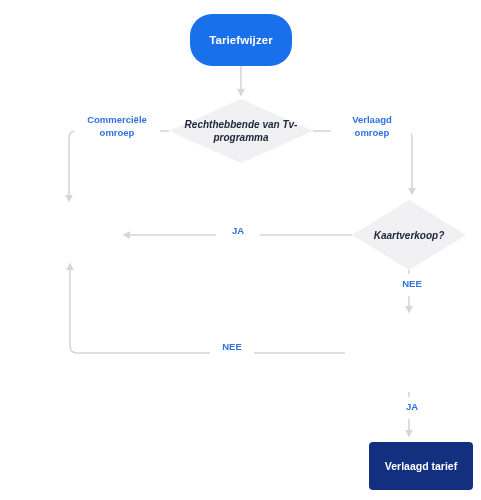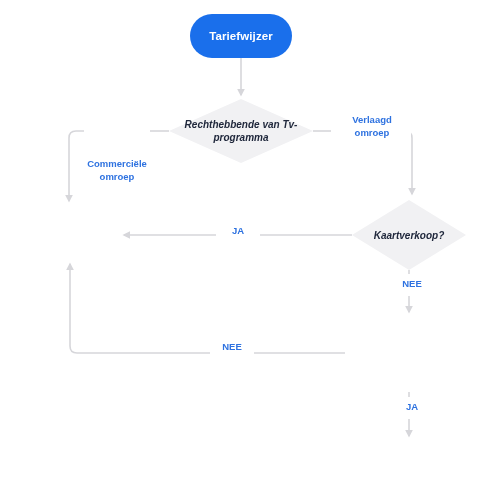--- a/index.html
+++ b/index.html
@@ -27,21 +27,21 @@
     position: absolute;
     display: flex;
     align-items: center;
     justify-content: center;
     text-align: center;
   }
 
   
   .pill {
     left: 190px; top: 14px;
-    width: 102px; height: 44px;
+    width: 102px; height: 52px;
     background: #1a6feb;
     border-radius: 22px;
     color: #ffffff;
     font-size: 11.5px;
     font-weight: bold;
     letter-spacing: 0.1px;
   }
 
   
   .diamond-wrap {
@@ -98,21 +98,21 @@
   .edge-label {
     position: absolute;
     color: #2e72e0;
     font-size: 9.5px;
     font-weight: bold;
     line-height: 1.35;
     text-align: center;
     background: #ffffff;
     white-space: pre-line;
   }
-  #lbl-commercieel { left: 74px;  top: 114px; width: 86px; margin-top: 44px; }
+  #lbl-commercieel { left: 74px;  top: 114px; width: 86px; }
   #lbl-publiek     { left: 333px; top: 114px; width: 78px; }
   #lbl-ja-1        { left: 218px; top: 223px; width: 40px; padding: 2px 0; }
   #lbl-nee-1       { left: 392px; top: 276px; width: 40px; padding: 2px 0; }
   #lbl-nee-2       { left: 212px; top: 339px; width: 40px; padding: 2px 0; }
   #lbl-ja-2        { left: 392px; top: 399px; width: 40px; padding: 2px 0; }
 </style>
 </head>
 <body>
 
 <div id="flowchart">
@@ -153,20 +153,21 @@
 van Tv-programma</div>
   </div>
 
 
   <div class="diamond-wrap" id="d-kaartverkoop">
     <div class="diamond-shape"></div>
     <div class="diamond-label">Kaartverkoop?</div>
   </div>
 
 
+  <div class="node box-navy">Verlaagd tarief</div>
 
   <div class="edge-label" id="lbl-commercieel">Commerciële
 omroep</div>
   <div class="edge-label" id="lbl-publiek">Verlaagd
 omroep</div>
   <div class="edge-label" id="lbl-ja-1">JA</div>
   <div class="edge-label" id="lbl-nee-1">NEE</div>
   <div class="edge-label" id="lbl-nee-2">NEE</div>
   <div class="edge-label" id="lbl-ja-2">JA</div>
 

